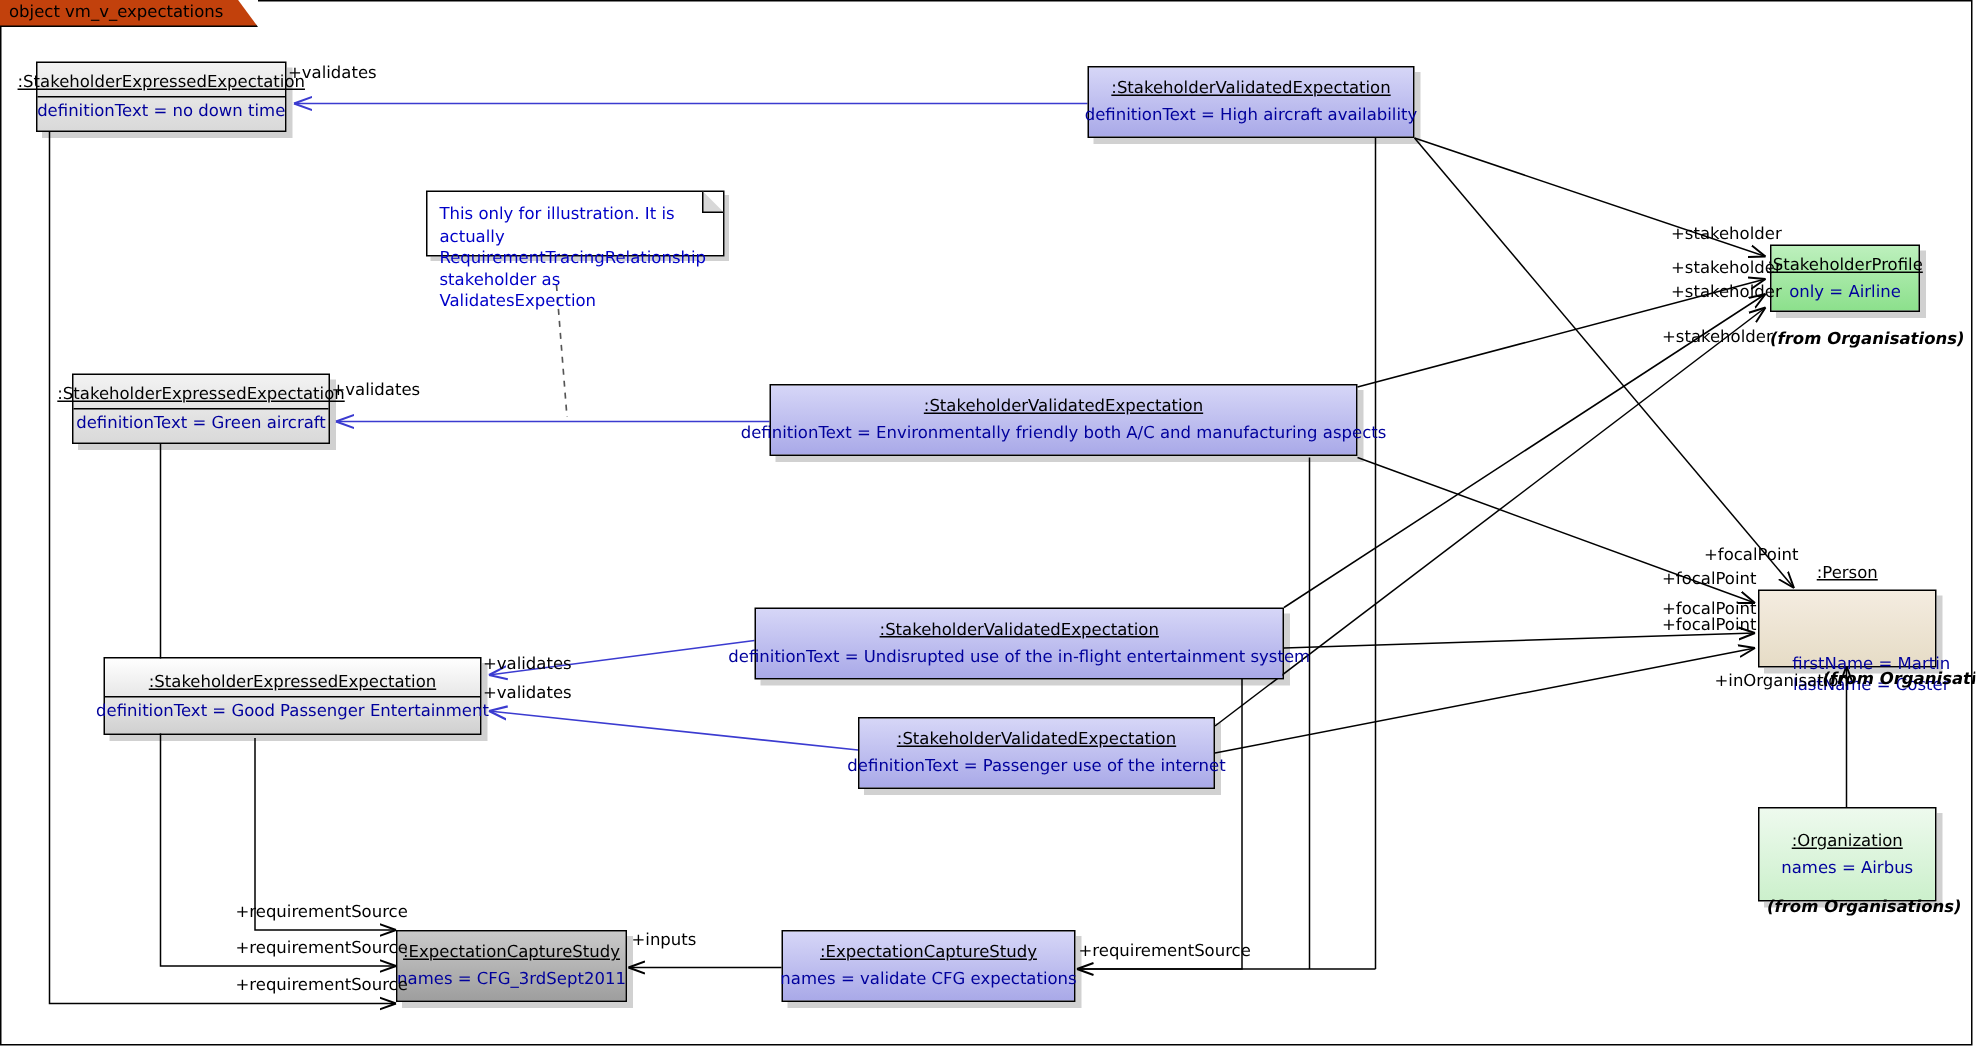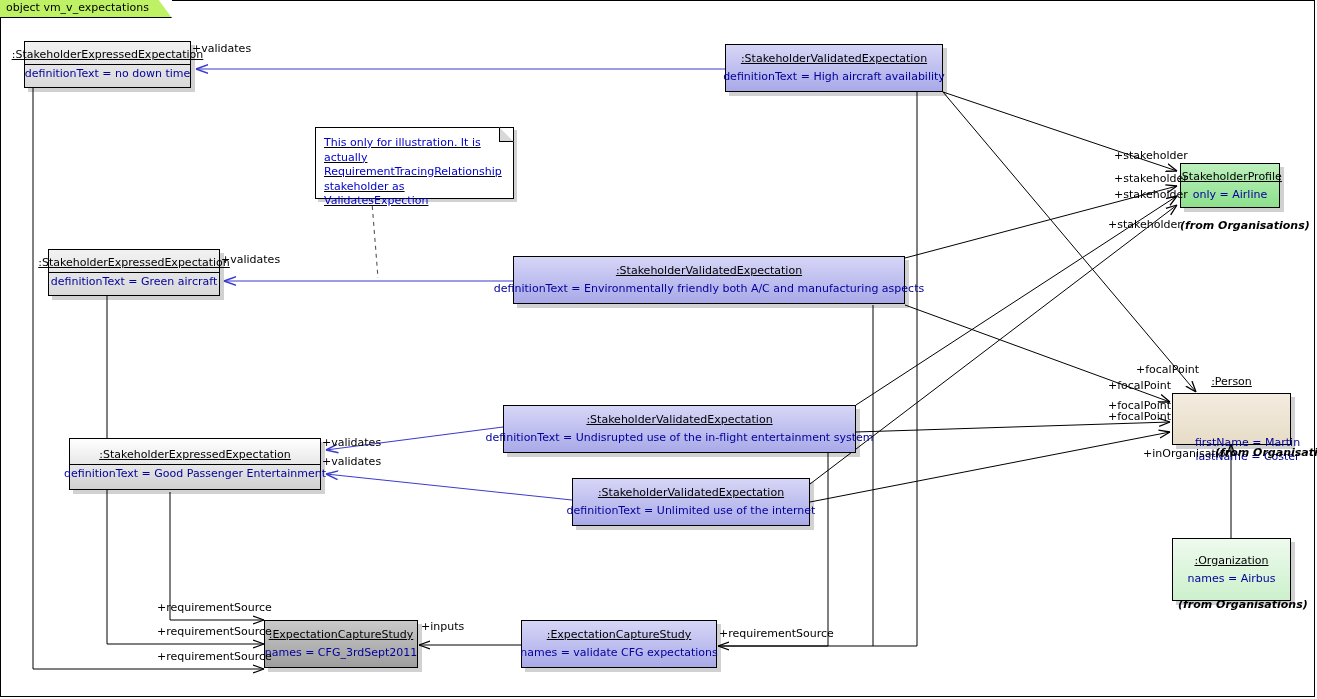--- a/index.html
+++ b/index.html
@@ -2,21 +2,21 @@
 <html><head>
 <meta charset="utf-8">
 <style>
   html,body{margin:0;padding:0;background:#ffffff;}
   body{font-family:"DejaVu Sans","Liberation Sans",sans-serif;}
   #canvas{position:relative;width:1317px;height:699px;overflow:hidden;background:#fff;}
 
   
   .frame{position:absolute;left:0;top:0;width:1315px;height:697px;border:1px solid #000;box-sizing:border-box;}
   .frame-tab{position:absolute;left:0;top:0;height:18px;box-sizing:border-box;
-    border:1px solid #000;border-left:none;border-top:none;background:#bef264;
+    border:1px solid #000;border-left:none;border-top:none;background:#c2410c;
     padding:1px 22px 1px 6px;font-size:11px;color:#000;white-space:nowrap;}
   .frame-tab:after{content:"";position:absolute;right:-1px;top:-1px;width:0;height:0;
     border-left:14px solid transparent;border-top:19px solid #fff;}
   .tab-wrap{position:absolute;left:0;top:0;}
 
   svg.links{position:absolute;left:0;top:0;width:1317px;height:699px;overflow:visible;}
 
   
   .node{position:absolute;box-sizing:border-box;border:1px solid #000;
     box-shadow:4px 4px 0 0 rgba(0,0,0,0.18);
@@ -138,21 +138,21 @@
     <div class="attr">definitionText = Environmentally friendly both A/C and manufacturing aspects</div>
   </div>
 
   <div class="node n-purple" style="left:503px;top:405px;width:353px;height:48px;">
     <div class="title">:StakeholderValidatedExpectation</div>
     <div class="attr">definitionText = Undisrupted use of the in-flight entertainment system</div>
   </div>
 
   <div class="node n-purple" style="left:572px;top:478px;width:238px;height:48px;">
     <div class="title">:StakeholderValidatedExpectation</div>
-    <div class="attr">definitionText = Unlimited use of the internet</div>
+    <div class="attr">definitionText = Passenger use of the internet</div>
   </div>
 
   <div class="node n-green" style="left:1180px;top:163px;width:100px;height:45px;align-items:center;">
     <div class="title">:StakeholderProfile</div>
     <div class="attr">only = Airline</div>
   </div>
   <div class="pkgnote" style="left:1180px;top:219px;">(from Organisations)</div>
 
   <div class="node n-beige" style="left:1172px;top:393px;width:119px;height:52px;gap:44px;">
     <div class="title">:Person</div>
@@ -172,21 +172,21 @@
   <div class="node n-darkgray" style="left:264px;top:620px;width:154px;height:48px;">
     <div class="title">:ExpectationCaptureStudy</div>
     <div class="attr">names = CFG_3rdSept2011</div>
   </div>
 
   <div class="node n-purple" style="left:521px;top:620px;width:196px;height:48px;">
     <div class="title">:ExpectationCaptureStudy</div>
     <div class="attr">names = validate CFG expectations</div>
   </div>
 
-  <div class="note" style="left:315px;top:127px;width:199px;height:72px;text-decoration:underline;">
+  <div class="note" style="left:284px;top:127px;width:199px;height:44px;">
     <div class="fold2"></div>
     <div class="ntext">
       <div>This only for illustration. It is actually</div>
       <div>RequirementTracingRelationship</div>
       <div>stakeholder as ValidatesExpection</div>
     </div>
   </div>
   <svg class="links" viewBox="0 0 1317 699">
     <path d="M371,190 L378,278" stroke="#555" stroke-width="1.1" fill="none" stroke-dasharray="4,4"></path>
   </svg>

